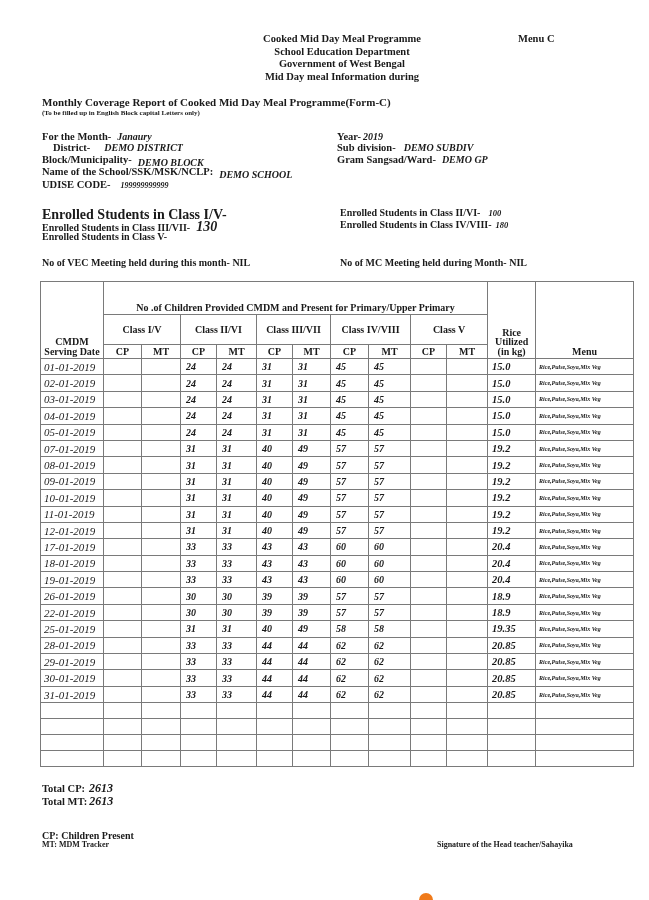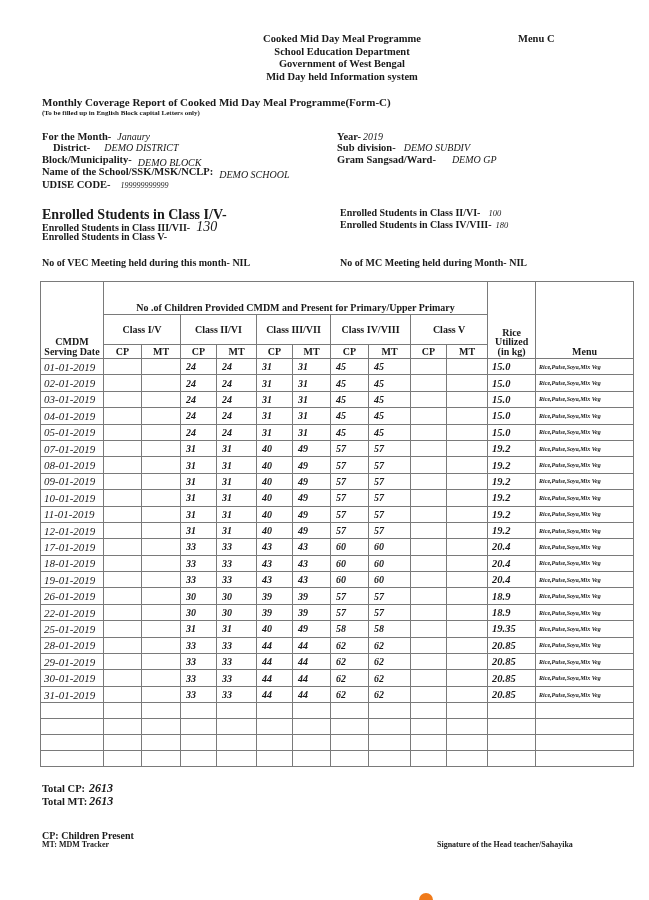--- a/index.html
+++ b/index.html
@@ -2,39 +2,39 @@
 <html><head>
 <meta charset="utf-8">
 <style>
   html, body { margin: 0; padding: 0; background: #ffffff; }
   body { width: 649px; height: 900px; position: relative; overflow: hidden; font-family: "Liberation Serif", "DejaVu Serif", serif; color: #1a1a1a; }
   .abs { position: absolute; white-space: nowrap; }
   .bold { font-weight: bold; }
   .ital { font-style: italic; }
   .hdr-line { font-size: 10.5px; font-weight: bold; text-align: center; width: 300px; left: 192px; line-height: 12.5px; }
   .lbl { font-size: 10.5px; font-weight: bold; }
-  .val { font-size: 10px; font-style: italic; font-weight: normal; margin-left: 6px; }
+  .val { font-size: 10px; font-style: italic; font-weight: bold; margin-left: 6px; }
   table.grid { position: absolute; left: 40px; top: 281px; width: 593px; border-collapse: collapse; table-layout: fixed; }
   table.grid td { border: 1px solid #7a7a7a; padding: 0; font-size: 9px; text-align: center; vertical-align: middle; overflow: hidden; }
   table.grid .hcell { font-weight: bold; font-size: 10px; line-height: 9.5px; }
   table.grid tr.data td { height: 15.4px; }
   table.grid tr.data td.date { font-style: italic; font-size: 11px; text-align: left; padding-left: 3px; }
   table.grid tr.data td.num { font-style: italic; font-weight: bold; font-size: 10px; text-align: left; padding-left: 5px; }
   table.grid tr.data td.rice { font-style: italic; font-weight: bold; font-size: 10.5px; text-align: left; padding-left: 4px; }
   table.grid tr.data td.menu { font-style: italic; font-size: 6px; text-align: left; padding-left: 3px; font-weight: bold; }
   table.grid tr.blank td { height: 15px; }
   .dot { position: absolute; left: 419px; top: 893px; width: 14px; height: 14px; border-radius: 50%; background: #f07a1a; }
 </style>
 </head>
 <body>
 
 <div class="abs hdr-line" style="top:33px;">Cooked Mid Day Meal Programme</div>
 <div class="abs hdr-line" style="top:45.5px;">School Education Department</div>
 <div class="abs hdr-line" style="top:58px;">Government of West Bengal</div>
-<div class="abs hdr-line" style="top:70.5px;">Mid Day held Information system</div>
+<div class="abs hdr-line" style="top:70.5px;">Mid Day meal Information during</div>
 <div class="abs bold" style="left:518px; top:33px; font-size:10.5px;">Menu C</div>
 
 <div class="abs bold" style="left:42px; top:96px; font-size:11px;">Monthly Coverage Report of Cooked Mid Day Meal Programme(Form-C)</div>
 <div class="abs bold" style="left:42px; top:109px; font-size:7px;">(To be filled up in English Block capital Letters only)</div>
 
 <div class="abs lbl" style="left:42px; top:131px;">
   <span>For the Month-</span><span class="val">Janaury</span>
 </div>
 <div class="abs lbl" style="left:42px; top:142px;margin-left:11px;">
   <span>District-</span><span class="val" style="margin-left:14px;">DEMO DISTRICT</span>
@@ -49,21 +49,21 @@
   <span>UDISE CODE-</span><span class="val" style="font-size:8px; margin-left:10px;">199999999999</span>
 </div>
 
 <div class="abs lbl" style="left:337px; top:131px;">
   <span>Year-</span><span class="val" style="margin-left:2px;">2019</span>
 </div>
 <div class="abs lbl" style="left:337px; top:142px;">
   <span>Sub division-</span><span class="val" style="margin-left:8px;">DEMO SUBDIV</span>
 </div>
 <div class="abs lbl" style="left:337px; top:154px;">
-  <span>Gram Sangsad/Ward-</span><span class="val" style="margin-left:16px;">DEMO GP</span>
+  <span>Gram Sangsad/Ward-</span><span class="val" style="margin-left:6px;">DEMO GP</span>
 </div>
 
 <div class="abs lbl" style="left:42px; top:207px; font-size:14px;">
   <span>Enrolled Students in Class I/V-</span><span class="val"></span>
 </div>
 <div class="abs lbl" style="left:42px; top:219px; font-size:10px;">
   <span>Enrolled Students in Class III/VII-</span><span class="val" style="margin-left:6px; font-size:14px;">130</span>
 </div>
 <div class="abs lbl" style="left:42px; top:231px; font-size:10px;">
   <span>Enrolled Students in Class V-</span><span class="val"></span>

